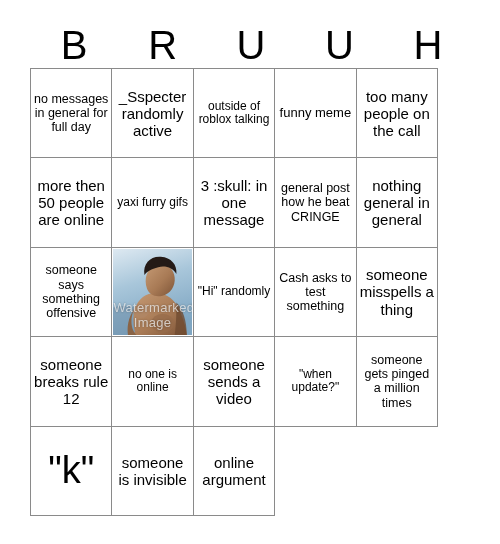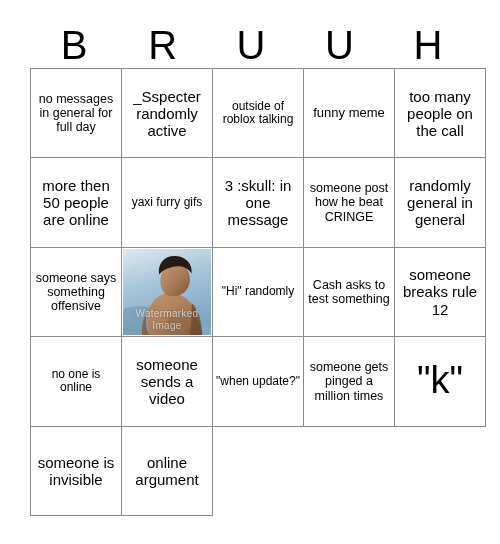--- a/index.html
+++ b/index.html
@@ -30,21 +30,21 @@
     font-size: 40px;
     line-height: 46px;
     font-weight: 400;
     color: #000000;
     letter-spacing: 0px;
   }
   #grid {
     position: absolute;
     left: 30px;
     top: 68px;
-    width: 456px;
+    width: 408px;
     height: 448px;
     display: grid;
     grid-template-columns: repeat(5, 1fr);
     grid-template-rows: repeat(5, 1fr);
     border-top: 1px solid #8a8a8a;
     border-left: 1px solid #8a8a8a;
     background: #ffffff;
   }
   .cell {
     border-right: 1px solid #8a8a8a;
@@ -79,21 +79,21 @@
     overflow: hidden;
     background: #8fb6cf;
   }
   .img-wrap svg { display: block; width: 100%; height: 100%; }
   .watermark {
     position: absolute;
     left: 0;
     right: 0;
     bottom: 4px;
     text-align: center;
-    font-size: 10px;
+    font-size: 13px;
     line-height: 1.15;
     color: rgba(245,245,245,0.72);
     font-family: "Liberation Sans", sans-serif;
     letter-spacing: 0.3px;
     text-shadow: 0 0 2px rgba(0,0,0,0.35);
   }
 </style>
 </head>
 <body>
 
@@ -126,24 +126,24 @@
       <div class="cell sz-s">
         <span class="cell-text">more then 50 people are online</span>
       </div>
       <div class="cell sz-m">
         <span class="cell-text">yaxi furry gifs</span>
       </div>
       <div class="cell sz-s">
         <span class="cell-text">3 :skull: in one message</span>
       </div>
       <div class="cell sz-xs">
-        <span class="cell-text">someone post how he beat CRINGE</span>
-      </div>
-      <div class="cell sz-s">
-        <span class="cell-text">randomly general in general</span>
+        <span class="cell-text">general post how he beat CRINGE</span>
+      </div>
+      <div class="cell sz-s">
+        <span class="cell-text">nothing general in general</span>
       </div>
       <div class="cell sz-xs">
         <span class="cell-text">someone says something offensive</span>
       </div>
       <div class="cell sz-s img-cell">
         <div class="img-wrap">
           <svg viewBox="0 0 100 100" preserveAspectRatio="xMidYMid slice" aria-hidden="true">
             <defs>
               <linearGradient id="skyg" x1="0" y1="0" x2="0.3" y2="1">
                 <stop offset="0" stop-color="#dfeaf2"></stop>
@@ -169,20 +169,23 @@
           <div class="watermark">Watermarked Image</div>
         </div>
       </div>
       <div class="cell sz-m">
         <span class="cell-text">"Hi" randomly</span>
       </div>
       <div class="cell sz-xs">
         <span class="cell-text">Cash asks to test something</span>
       </div>
       <div class="cell sz-s">
+        <span class="cell-text">someone misspells a thing</span>
+      </div>
+      <div class="cell sz-s">
         <span class="cell-text">someone breaks rule 12</span>
       </div>
       <div class="cell sz-m">
         <span class="cell-text">no one is online</span>
       </div>
       <div class="cell sz-s">
         <span class="cell-text">someone sends a video</span>
       </div>
       <div class="cell sz-m">
         <span class="cell-text">"when update?"</span>

